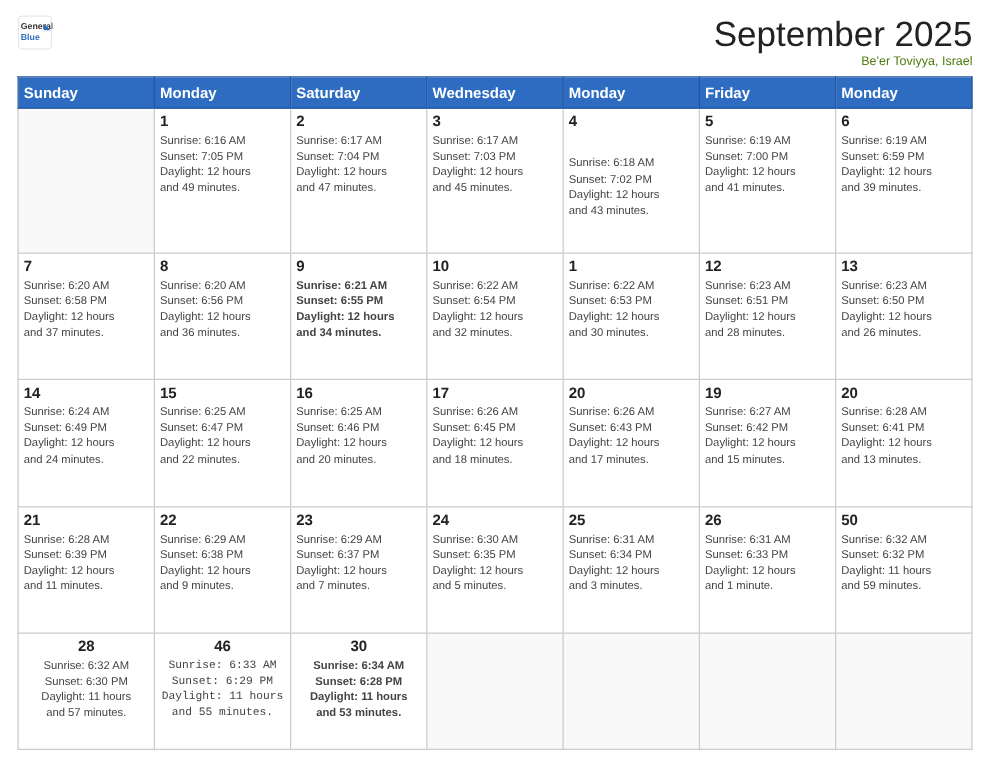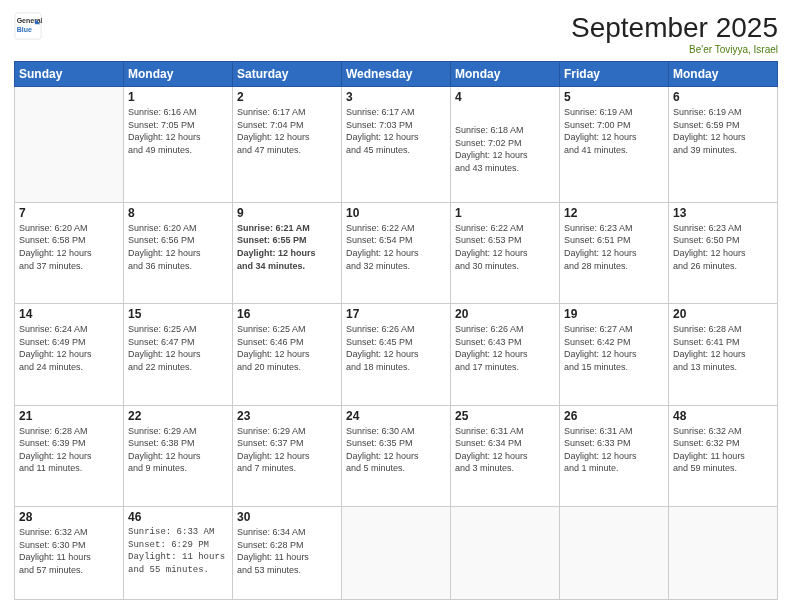--- a/index.html
+++ b/index.html
@@ -75,20 +75,21 @@
       display: block;
       margin-bottom: 2px;
     }
     .calendar tbody tr td .day-info {
       font-size: 9px;
       color: #444;
       line-height: 1.4;
     }
     .calendar tbody tr:last-child td {
       height: 70px;
+      text-align: center;
     }
     .empty { background: #f9f9f9; }
   </style>
 </head>
 <body>
 
 <div class="page">
   <div class="header">
     <div class="logo">
       <svg class="logo-icon" viewBox="0 0 32 32">
@@ -301,21 +302,21 @@
 and 3 minutes.</div>
           </td>
           <td>
             <span class="day-num">26</span>
             <div class="day-info" style="white-space: pre-line;">Sunrise: 6:31 AM
 Sunset: 6:33 PM
 Daylight: 12 hours
 and 1 minute.</div>
           </td>
           <td>
-            <span class="day-num">48</span>
+            <span class="day-num">50</span>
             <div class="day-info" style="white-space: pre-line;">Sunrise: 6:32 AM
 Sunset: 6:32 PM
 Daylight: 11 hours
 and 59 minutes.</div>
           </td>
         </tr>
         <tr>
           <td>
             <span class="day-num">28</span>
             <div class="day-info" style="white-space: pre-line;">Sunrise: 6:32 AM
@@ -325,21 +326,21 @@
           </td>
           <td>
             <span class="day-num">46</span>
             <div class="day-info" style="white-space: pre-line; font-family: Liberation Mono, monospace;">Sunrise: 6:33 AM
 Sunset: 6:29 PM
 Daylight: 11 hours
 and 55 minutes.</div>
           </td>
           <td>
             <span class="day-num">30</span>
-            <div class="day-info" style="white-space: pre-line;">Sunrise: 6:34 AM
+            <div class="day-info" style="white-space: pre-line; font-weight: bold;">Sunrise: 6:34 AM
 Sunset: 6:28 PM
 Daylight: 11 hours
 and 53 minutes.</div>
           </td>
           <td class="empty"></td>
           <td class="empty"></td>
           <td class="empty"></td>
           <td class="empty"></td>
         </tr>
       </tbody>

